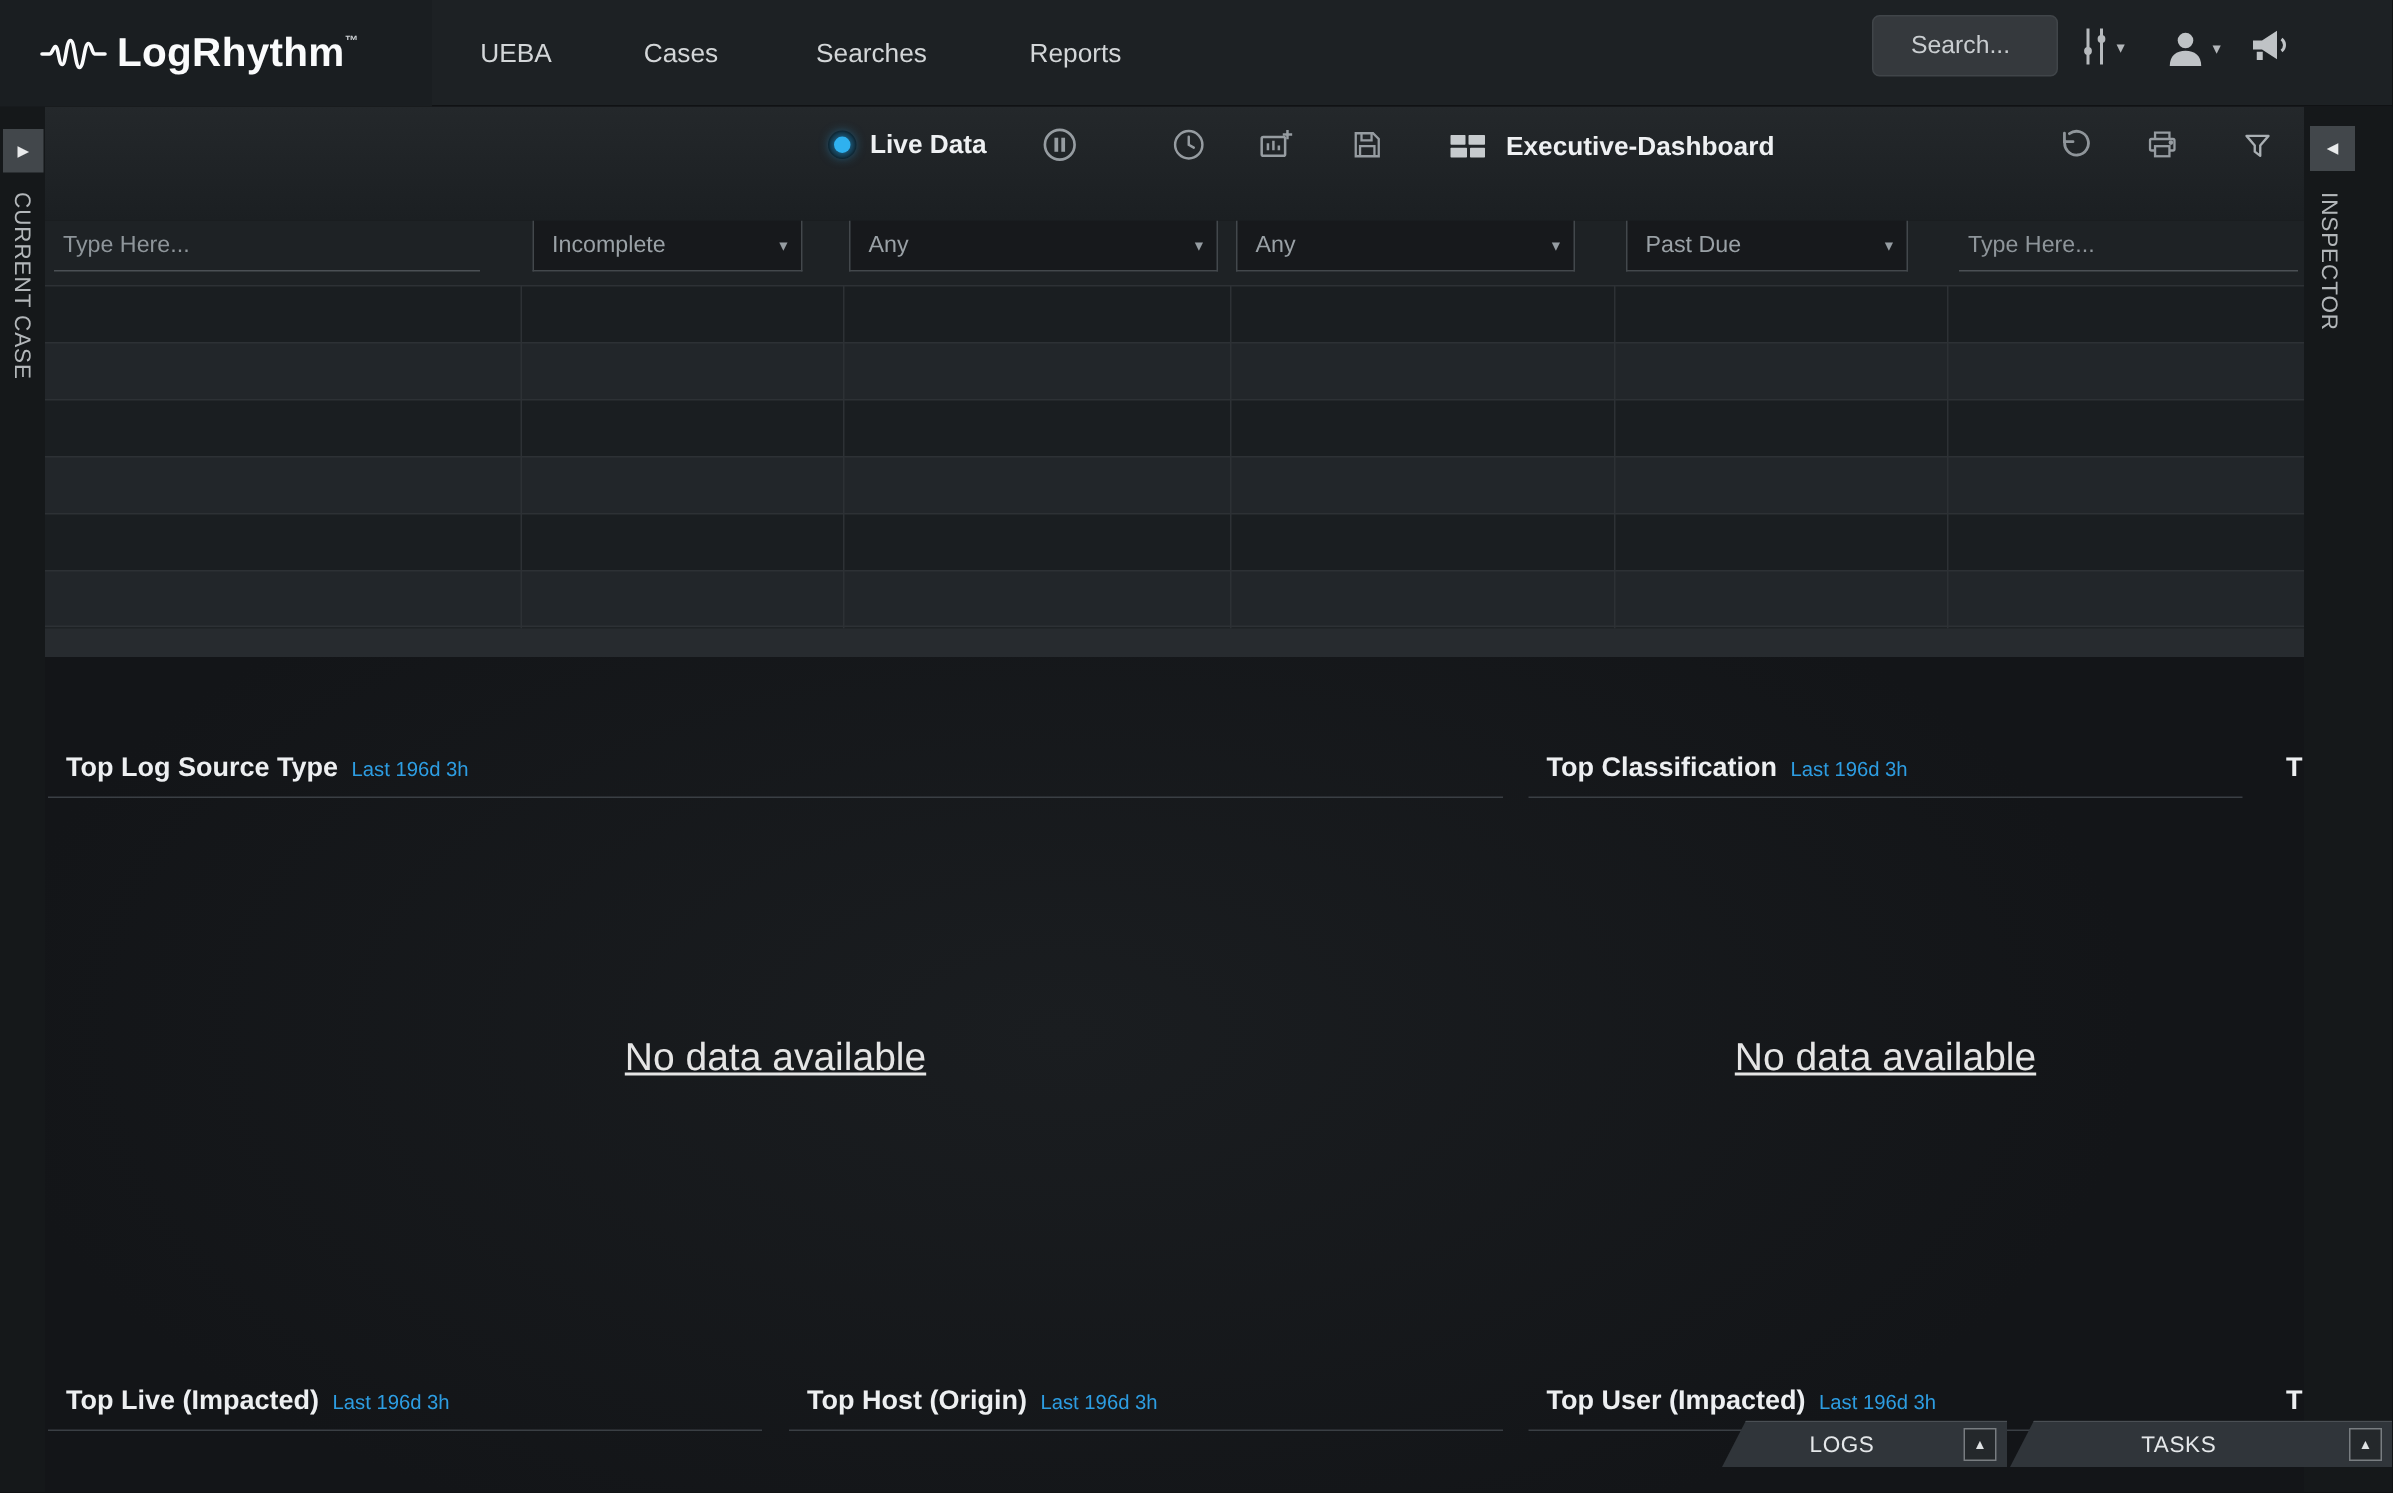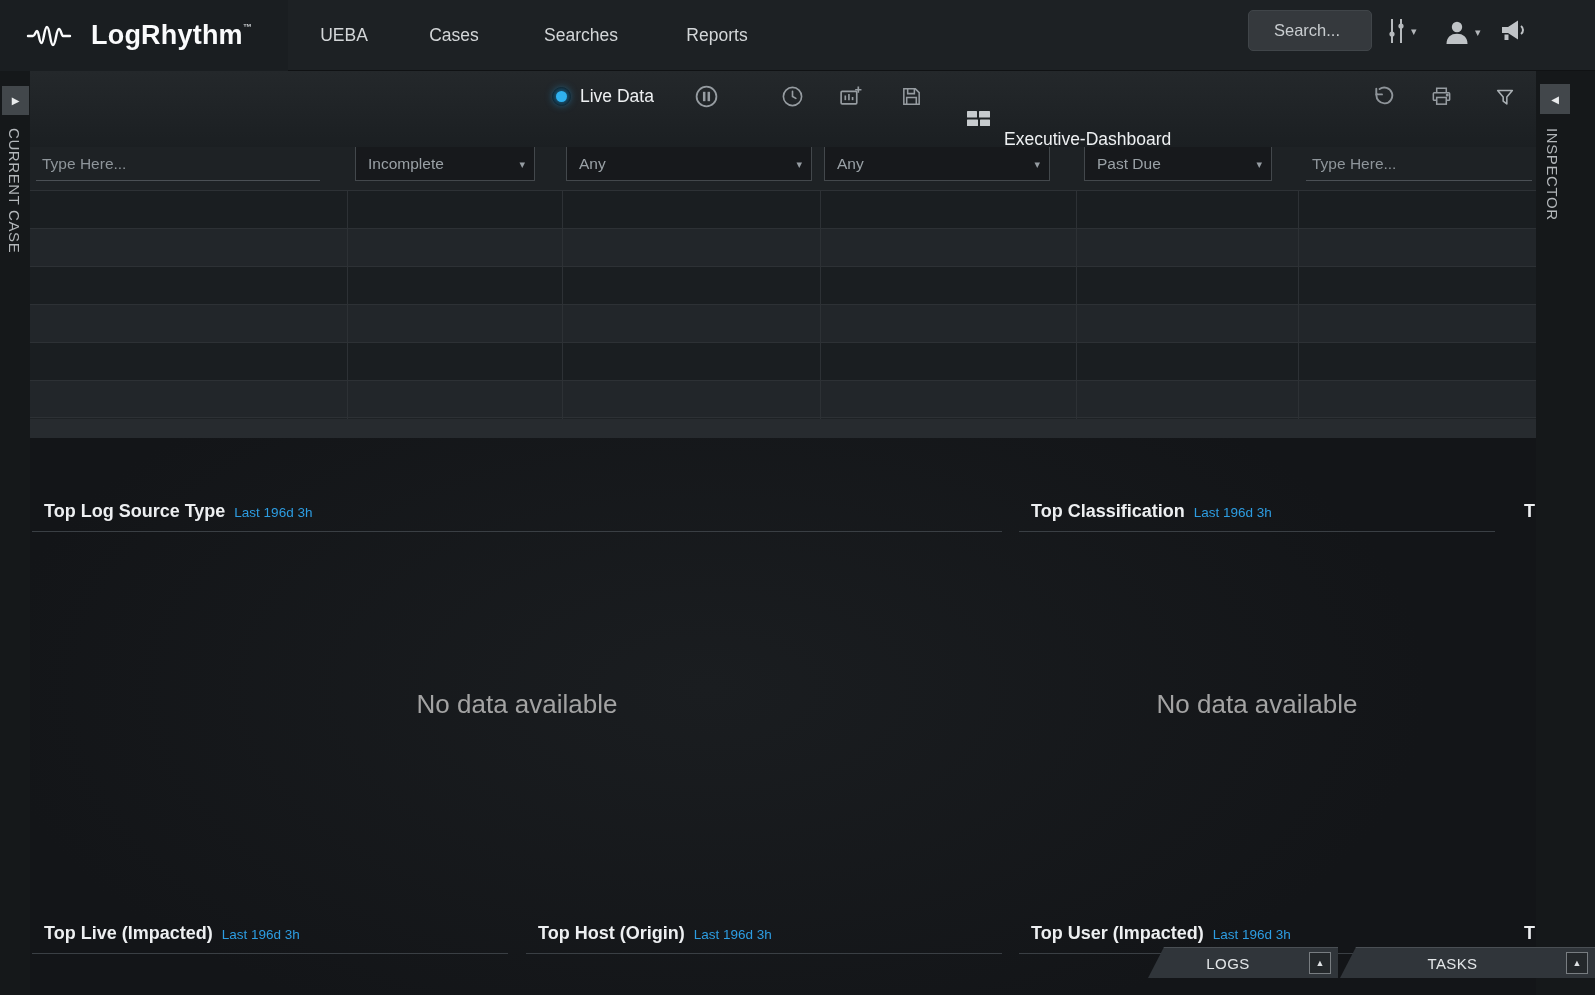--- a/index.html
+++ b/index.html
@@ -1,32 +1,32 @@
 <!DOCTYPE html>
 <html><head>
 <meta charset="utf-8">
 <style>
   * { margin:0; padding:0; box-sizing:border-box; }
   html,body { background:#0d0f11; font-family:"Liberation Sans", sans-serif; }
   #screen { position:relative; width:1595px; height:995px; background:#141619; overflow:hidden; }
 
   
   .topnav { position:absolute; left:0; top:0; width:1595px; height:71px; background:#1d2124; border-bottom:1px solid #101214; z-index:10; }
-  .logo-block { position:absolute; left:0; top:0; width:288px; height:71px; background:#1a1e21; display:flex; align-items:center; padding-left:26px; gap:19px; }
+  .logo-block { position:absolute; left:0; top:0; width:288px; height:71px; background:#1a1e21; display:flex; align-items:center; padding-left:26px; gap:6px; }
   .logo-text { font-size:27px; font-weight:700; color:#fafbfc; letter-spacing:.2px; white-space:nowrap; }
   .logo-tm { font-size:9px; color:#cfd3d6; vertical-align:14px; }
   .nav-tabs { position:absolute; left:288px; top:0; height:71px; display:flex; }
   .nav-tab { height:71px; display:flex; align-items:center; justify-content:center; font-size:17.5px; color:#d3d6d8; cursor:pointer; white-space:nowrap; }
   .nav-tab.active { background:#2c3134; color:#ffffff; }
   .search-btn { position:absolute; left:1248px; top:10px; width:124px; height:41px; background:#35393d; border:1px solid #404549; border-radius:5px; color:#c9cdd0; font-size:16.5px; display:flex; align-items:center; padding-left:25px; cursor:pointer; }
   .nav-icon { position:absolute; display:flex; align-items:center; cursor:pointer; }
   .caret { font-size:11px; color:#b3b7ba; margin-left:3px; }
 
   
-  .toolbar { position:absolute; left:0; top:71px; width:1595px; height:76px; background:linear-gradient(#24282b,#1b1f22); z-index:8; }
+  .toolbar { position:absolute; left:0; top:71px; width:1595px; height:76px; background:linear-gradient(#24282b,#1b1f22); z-index:8;font-weight:bold; }
   .tb-item { position:absolute; display:flex; align-items:center; color:#969ca1; cursor:pointer; }
   .tb-label { font-size:17.5px; color:#eef0f2; white-space:nowrap; }
   .radio-outer { width:19px; height:19px; border-radius:50%; background:#0e1113; border:1px solid #0a0c0d; display:flex; align-items:center; justify-content:center; }
   .radio-dot { width:11px; height:11px; border-radius:50%; background:#2fb1ef; box-shadow:0 0 8px 2px rgba(42,163,228,.75); }
 
   
   .left-rail { position:absolute; left:0; top:71px; width:30px; height:924px; background:#15181a; z-index:9; }
   .right-rail { position:absolute; left:1536px; top:71px; width:59px; height:924px; background:#15181a; z-index:9; }
   .rail-box { position:absolute; width:27px; height:29px; background:#42474b; color:#e9ebec; font-size:10px; display:flex; align-items:center; justify-content:center; cursor:pointer; }
   .rail-label { position:absolute; writing-mode:vertical-rl; font-size:15px; color:#b3b7ba; letter-spacing:.6px; white-space:nowrap; cursor:pointer; }
@@ -49,21 +49,21 @@
   .trow.even { background:#22262a; }
   .vsep { position:absolute; top:43px; width:1px; height:229px; background:#2d3135; }
   .hscroll { position:absolute; left:0; top:272px; width:1506px; height:19px; background:#272b2f; cursor:pointer; }
 
   
   .panel { position:absolute; overflow:hidden; }
   .panel-head { display:flex; align-items:baseline; gap:9px; padding:13px 0 9px 14px; white-space:nowrap; }
   .panel-title { font-size:18px; font-weight:bold; color:#edeff1; }
   .panel-span { font-size:13.5px; color:#2d9de2; }
   .panel-rule { height:1px; background:#3a3f44; margin:0 2px; }
-  .panel-empty { display:flex; align-items:center; justify-content:center; height:345px; color:#a3a3a3; font-size:26px; }
+  .panel-empty { display:flex; align-items:center; justify-content:center; height:345px; color:#e5e5e5; font-size:26px;text-decoration:underline; }
 
   
   .dock { position:absolute; left:1148px; top:947px; width:447px; height:31px; z-index:12; }
   .dock-tab { position:absolute; top:0; height:31px; background:#30353a; border-top:1px solid #4a4f54; clip-path:polygon(16px 0,100% 0,100% 100%,0 100%); display:flex; align-items:center; justify-content:center; cursor:pointer; }
   .dock-tab.logs { left:0; width:190px; }
   .dock-tab.tasks { left:192px; width:255px; }
   .dock-label { font-size:15px; color:#e4e7e9; letter-spacing:.4px; margin-right:30px; }
   .dock-btn { position:absolute; right:7px; top:4px; width:22px; height:22px; background:#24282b; border:1px solid #787d81; color:#dfe2e4; font-size:9px; display:flex; align-items:center; justify-content:center; cursor:pointer; }
 </style>
 </head>
@@ -160,21 +160,21 @@
 
     <span class="tb-item" style="left:966px; top:16px;">
       <span style="display:flex;">
         <svg width="25" height="19" viewBox="0 0 25 19" fill="#c7cbce">
           <rect x="1" y="2" width="10" height="6.5" rx="0.5"></rect>
             <rect x="13" y="2" width="11" height="6.5" rx="0.5"></rect>
           <rect x="1" y="10.5" width="11" height="6.5" rx="0.5"></rect>
             <rect x="14" y="10.5" width="10" height="6.5" rx="0.5"></rect>
         </svg>
       </span>
-      <span class="tb-label" style="margin-left:13px;margin-top:42px;">Executive-Dashboard</span>
+      <span class="tb-label" style="margin-left:13px;">Executive-Dashboard</span>
     </span>
 
     <span class="tb-item" style="left:1369px; top:13px;">
       <svg width="25" height="25" viewBox="0 0 24 24" fill="none" stroke="#8f959a" stroke-width="1.8" stroke-linecap="round">
         <path d="M7 4.5 V10 H12.5"></path>
           <path d="M7.3 9.5 A7.6 7.6 0 1 0 10.2 4.9"></path>
       </svg>
     </span>
 
     <span class="tb-item" style="left:1430px; top:14px;">

